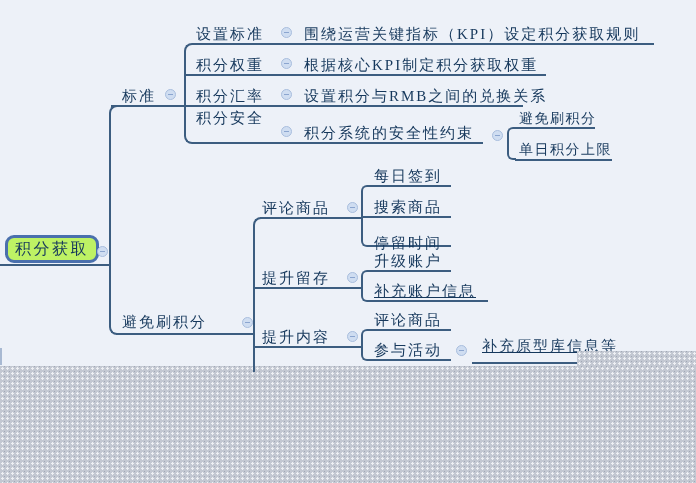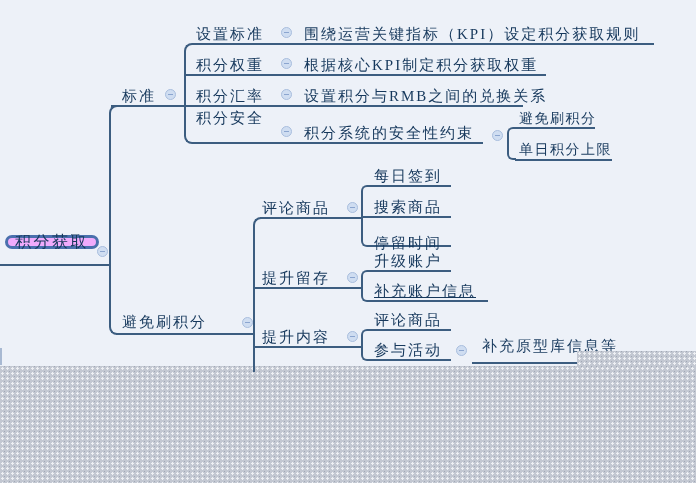--- a/index.html
+++ b/index.html
@@ -14,22 +14,22 @@
   .vl{position:absolute;width:2px;background:#a8b9d2;z-index:1;}
 
   .br{position:absolute;border:2px solid #3c5d80;border-right:none;
       border-radius:8px 0 0 8px;background:transparent;z-index:1;box-sizing:border-box;}
   .br.open{border-bottom:none;border-radius:8px 0 0 0;}
 
   .minus{position:absolute;width:11px;height:11px;border-radius:50%;
          background:#cfddf1;border:1px solid #a9bede;box-sizing:border-box;z-index:3;cursor:pointer;}
   .minus::before{content:"";position:absolute;left:2px;right:2px;top:4px;height:1px;background:#8ba5cf;}
 
-  .root-node{position:absolute;left:5px;top:235px;width:94px;height:14px;
-             border:3px solid #4a70ad;border-radius:9px;background:#f0abfc;
+  .root-node{position:absolute;left:5px;top:235px;width:94px;height:28px;
+             border:3px solid #4a70ad;border-radius:9px;background:#bef264;
              display:flex;align-items:center;justify-content:center;box-sizing:border-box;z-index:2;}
   .root-node .rt{font-size:16px;letter-spacing:2.5px;color:#16385c;}
 
   .offc{position:absolute;background-color:#c3c8d2;z-index:5;
         background-image:
           radial-gradient(circle,#eef0f4 1px,rgba(0,0,0,0) 1.3px),
           radial-gradient(circle,#a2a9b6 0.8px,rgba(0,0,0,0) 1px);
         background-size:5px 5px,5px 5px;
         background-position:0 0,2px 3px;}
   #bracket-tasks-children{z-index:6;}
@@ -113,18 +113,18 @@
   <div class="t" style="left:262px;top:269px;">提升留存</div>
   <div class="minus" style="left:347px;top:272px;"></div>
   <div class="t" style="left:374px;top:252px;text-align:center;">升级账户</div>
   <div class="t" style="left:374px;top:282px;text-decoration:underline;">补充账户信息</div>
 
   <div class="t" style="left:262px;top:328px;">提升内容</div>
   <div class="minus" style="left:347px;top:331px;"></div>
   <div class="t" style="left:374px;top:311px;">评论商品</div>
   <div class="t" style="left:374px;top:341px;">参与活动</div>
   <div class="minus" style="left:456px;top:345px;"></div>
-  <div class="t" style="left:482px;top:337px;">补充原型库信息等</div>
+  <div class="t" style="left:482px;top:337px;text-decoration:underline;">补充原型库信息等</div>
 
   <div class="offc" style="left:0;top:366px;width:696px;height:117px;"></div>
   <div class="offc" style="left:577px;top:351px;width:119px;height:16px;"></div>
 
 </div>
 
 </body></html>

